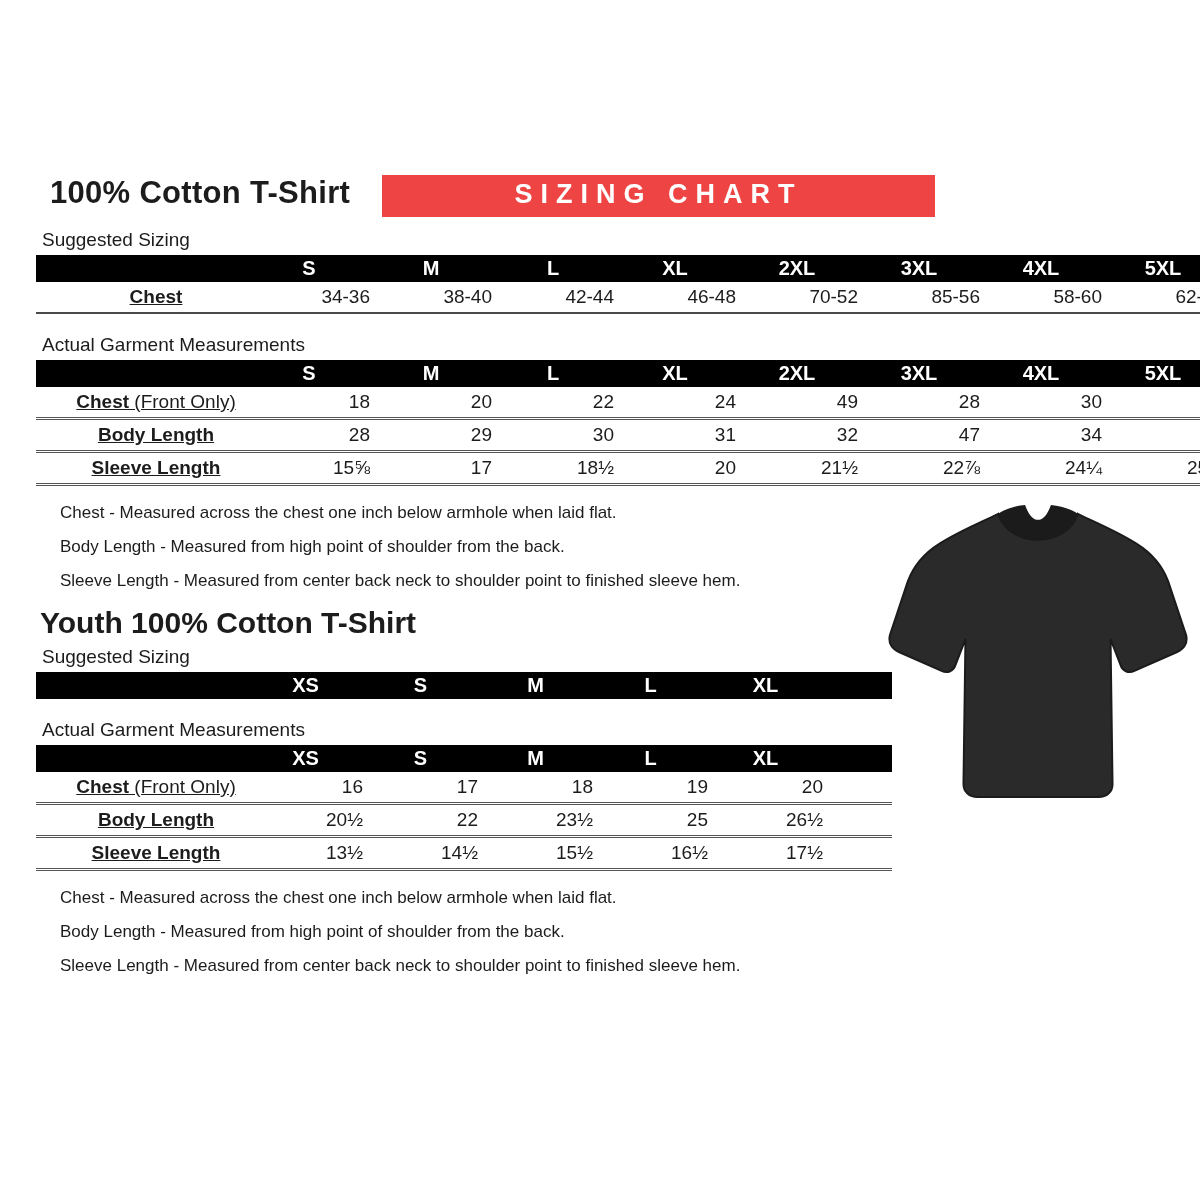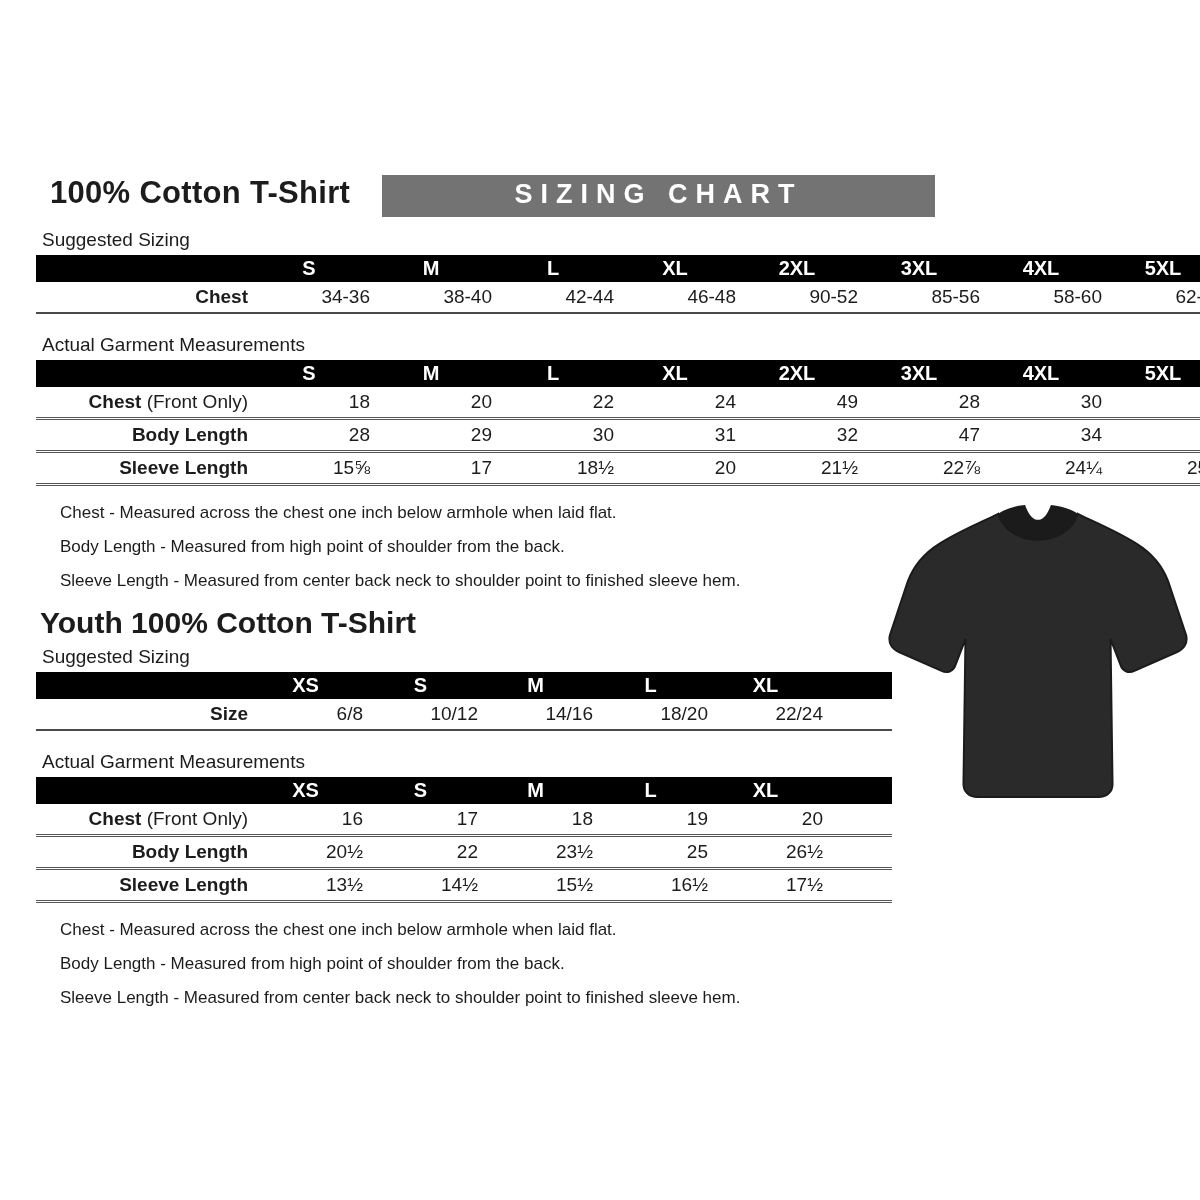--- a/index.html
+++ b/index.html
@@ -5,35 +5,35 @@
   html,body{margin:0;padding:0;}
   body{
     width:1200px;height:1200px;background:#ffffff;position:relative;
     font-family:"Liberation Sans", sans-serif;color:#1c1c1c;
     -webkit-font-smoothing:antialiased;
   }
   .page{position:absolute;top:175px;left:0;width:1200px;margin-left:36px;}
 
   .header-row{display:flex;align-items:flex-start;height:48px;}
   .title{font-size:31px;font-weight:700;letter-spacing:.3px;padding-left:14px;width:332px;white-space:nowrap;}
-  .banner{background:#737373;color:#fff;font-size:27px;font-weight:700;letter-spacing:8px;
+  .banner{background:#ef4444;color:#fff;font-size:27px;font-weight:700;letter-spacing:8px;
     text-align:center;width:553px;padding:4px 0 7px 0;}
 
   .section-label{font-size:19px;padding-left:6px;margin:6px 0 4px 0;}
 
   .trow{display:grid;align-items:center;}
   .adult-cols{grid-template-columns:212px repeat(8,122px);width:1188px;}
   .youth-cols{grid-template-columns:212px repeat(5,115px);width:856px;}
   .thead{background:#000;color:#fff;height:27px;}
   .thead .th{font-weight:700;font-size:20px;text-align:center;}
   .body-row{height:30px;font-size:19px;}
   .sep-solid{border-bottom:2px solid #4a4a4a;}
   .sep-double{border-bottom:3px double #555;}
   .cell{text-align:right;}
-  .rowlabel{text-align:right;padding-left:28px;font-weight:700;white-space:nowrap;}
+  .rowlabel{text-align:center;padding-left:28px;font-weight:700;white-space:nowrap;text-decoration:underline;}
   .rowlabel .suffix{font-weight:400;}
 
   .notes{font-size:17px;line-height:34px;padding-left:24px;margin-top:10px;}
   .youth-title{font-size:30px;font-weight:700;padding-left:4px;margin-top:8px;white-space:nowrap;}
   .gap-md{height:14px;}
 
   .tshirt-wrap{position:absolute;left:882px;top:488px;width:312px;height:318px;}
   .tshirt-wrap svg{width:100%;height:100%;}
 </style>
 </head>
@@ -58,21 +58,21 @@
       <div class="th">3XL</div>
       <div class="th">4XL</div>
       <div class="th">5XL</div>
     </div>
     <div class="trow adult-cols body-row sep-solid">
       <div class="rowlabel"><span>Chest</span><span class="suffix"></span></div>
       <div class="cell">34-36</div>
       <div class="cell">38-40</div>
       <div class="cell">42-44</div>
       <div class="cell">46-48</div>
-      <div class="cell">90-52</div>
+      <div class="cell">70-52</div>
       <div class="cell">85-56</div>
       <div class="cell">58-60</div>
       <div class="cell">62-64</div>
     </div>
   </div>
 
   <div class="gap-md"></div>
 
   <div class="section-label">Actual Garment Measurements</div>
   <div>
@@ -132,28 +132,20 @@
 
   <div class="section-label">Suggested Sizing</div>
   <div>
     <div class="trow youth-cols thead">
       <div class="th"></div>
       <div class="th">XS</div>
       <div class="th">S</div>
       <div class="th">M</div>
       <div class="th">L</div>
       <div class="th">XL</div>
-    </div>
-    <div class="trow youth-cols body-row sep-solid">
-      <div class="rowlabel"><span>Size</span><span class="suffix"></span></div>
-      <div class="cell">6/8</div>
-      <div class="cell">10/12</div>
-      <div class="cell">14/16</div>
-      <div class="cell">18/20</div>
-      <div class="cell">22/24</div>
     </div>
   </div>
 
   <div class="gap-md"></div>
 
   <div class="section-label">Actual Garment Measurements</div>
   <div>
     <div class="trow youth-cols thead">
       <div class="th"></div>
       <div class="th">XS</div>

